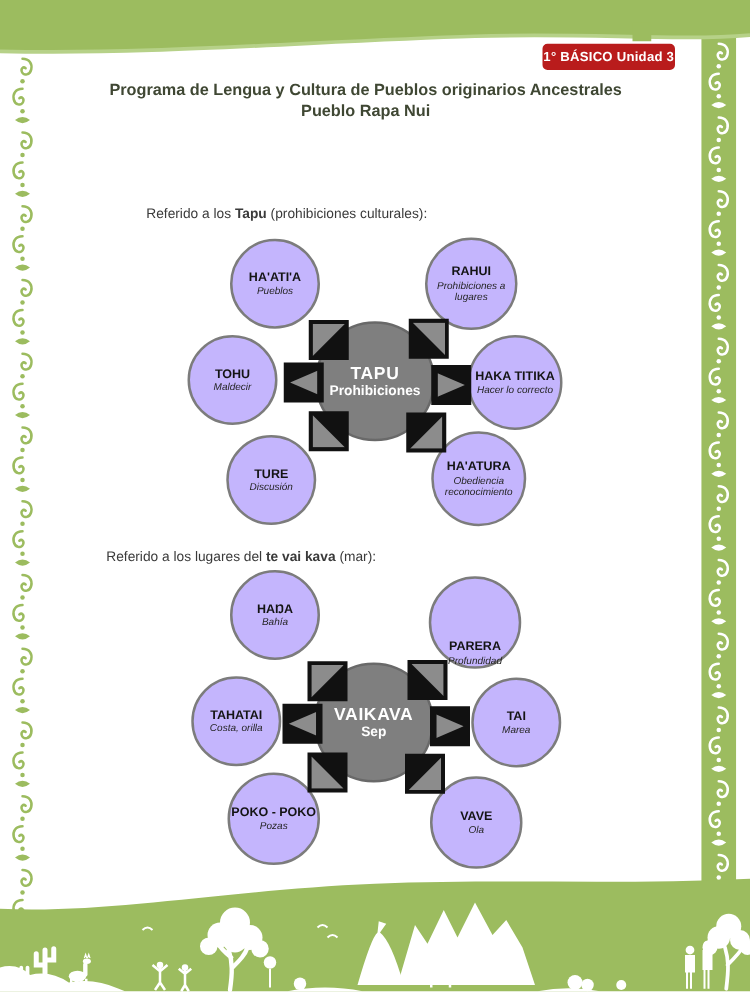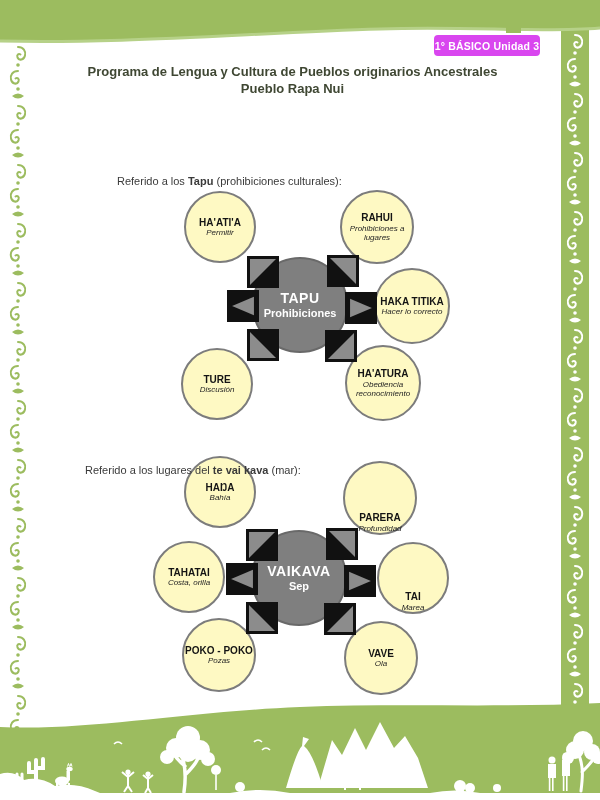--- a/index.html
+++ b/index.html
@@ -2,38 +2,38 @@
 <html><head>
 <meta charset="utf-8">
 <style>
   html,body{margin:0;padding:0;background:#fff;}
   .page{position:relative;width:600px;height:800px;background:#ffffff;overflow:hidden;
         font-family:"Liberation Sans",sans-serif;}
 
   
   .top-band{position:absolute;left:0;top:0;z-index:4;}
   .badge{position:absolute;left:432px;top:33px;width:110px;height:25px;box-sizing:border-box;
-         background:#d946ef;border:2px solid #ffffff;border-radius:6px;color:#fff;
+         background:#b91c1c;border:2px solid #ffffff;border-radius:6px;color:#fff;
          font-size:10.5px;font-weight:bold;display:flex;align-items:center;justify-content:center;
          z-index:5;letter-spacing:.2px;}
   .doc-title{position:absolute;left:40px;top:63px;width:505px;text-align:center;
              font-weight:bold;font-size:13px;line-height:17px;color:#3f4733;z-index:4;}
   .section-bar{position:absolute;left:60px;top:128px;width:480px;height:29px;background:#3e6a42;
                color:#fff;font-family:"Liberation Serif",serif;font-weight:bold;font-size:17px;
                display:flex;align-items:center;justify-content:center;z-index:4;letter-spacing:.3px;}
 
   
   .side-strip{position:absolute;z-index:1;}
 
   
   .caption{position:absolute;left:85px;font-size:11px;color:#3a3a3a;z-index:4;}
   .caption .b{font-weight:bold;}
 
   
-  .node{position:absolute;border-radius:50%;background:#fef9c3;border:2px solid #7c7c7c;
+  .node{position:absolute;border-radius:50%;background:#c4b5fd;border:2px solid #7c7c7c;
         box-sizing:border-box;display:flex;flex-direction:column;align-items:center;
         justify-content:center;text-align:center;z-index:2;}
   .node .term{font-weight:bold;font-size:10px;color:#141414;line-height:1.15;}
   .node .meaning{font-style:italic;font-size:8px;color:#252525;line-height:1.15;padding:0 5px;}
   .center-node{background:#7f7f7f;border-color:#696969;z-index:2;}
   .center-node .term{color:#fff;font-size:14px;letter-spacing:.5px;}
   .center-node .meaning{color:#fff;font-style:normal;font-weight:bold;font-size:11px;padding-top:1px;}
 
   
   .sq{position:absolute;width:32px;height:32px;background:#111;z-index:3;}
@@ -100,32 +100,36 @@
     <rect x="506" y="18" width="15" height="18" fill="#9cbc5f"></rect>
   </svg>
   <div class="badge">1° BÁSICO Unidad 3</div>
 
   <div class="doc-title">
     <div>Programa de Lengua y Cultura de Pueblos originarios Ancestrales</div>
     <div>Pueblo Rapa Nui</div>
   </div>
 
 
-  <div class="caption" style="top:175px;padding-left:32px;">
+  <div class="caption" style="top:165px;padding-left:32px;">
     <span>Referido a los </span><span class="b">Tapu</span><span> (prohibiciones culturales):</span>
   </div>
 
   <div class="node" style="left:184px;top:191px;width:72px;height:72px;">
     <div class="term">HA'ATI'A</div>
-    <div class="meaning">Permitir</div>
+    <div class="meaning">Pueblos</div>
   </div>
   <div class="node" style="left:340px;top:190px;width:74px;height:74px;">
     <div class="term">RAHUI</div>
     <div class="meaning">Prohibiciones a lugares</div>
   </div>
+  <div class="node" style="left:150px;top:268px;width:72px;height:72px;">
+    <div class="term">TOHU</div>
+    <div class="meaning">Maldecir</div>
+  </div>
   <div class="node" style="left:374px;top:268px;width:76px;height:76px;">
     <div class="term">HAKA TITIKA</div>
     <div class="meaning">Hacer lo correcto</div>
   </div>
   <div class="node" style="left:181px;top:348px;width:72px;height:72px;">
     <div class="term">TURE</div>
     <div class="meaning">Discusión</div>
   </div>
   <div class="node" style="left:345px;top:345px;width:76px;height:76px;">
     <div class="term">HA'ATURA</div>
@@ -148,37 +152,37 @@
   <div class="sq r" style="left:345px;top:292px;">
       <div class="tri"></div>
     </div>
   <div class="sq bl" style="left:247px;top:329px;">
       <div class="tri"></div>
     </div>
   <div class="sq br" style="left:325px;top:330px;">
       <div class="tri"></div>
     </div>
 
-  <div class="caption" style="top:464px;">
+  <div class="caption" style="top:440px;">
     <span>Referido a los lugares del </span><span class="b">te vai kava</span><span> (mar):</span>
   </div>
 
   <div class="node" style="left:184px;top:456px;width:72px;height:72px;">
     <div class="term">HAŊA</div>
     <div class="meaning">Bahía</div>
   </div>
   <div class="node" style="left:343px;top:461px;width:74px;height:74px;justify-content:flex-end;">
     <div class="term">PARERA</div>
     <div class="meaning">Profundidad</div>
   </div>
   <div class="node" style="left:153px;top:541px;width:72px;height:72px;">
     <div class="term">TAHATAI</div>
     <div class="meaning">Costa, orilla</div>
   </div>
-  <div class="node" style="left:377px;top:542px;width:72px;height:72px;justify-content:flex-end;">
+  <div class="node" style="left:377px;top:542px;width:72px;height:72px;">
     <div class="term">TAI</div>
     <div class="meaning">Marea</div>
   </div>
   <div class="node" style="left:182px;top:618px;width:74px;height:74px;">
     <div class="term">POKO - POKO</div>
     <div class="meaning">Pozas</div>
   </div>
   <div class="node" style="left:344px;top:621px;width:74px;height:74px;">
     <div class="term">VAVE</div>
     <div class="meaning">Ola</div>

